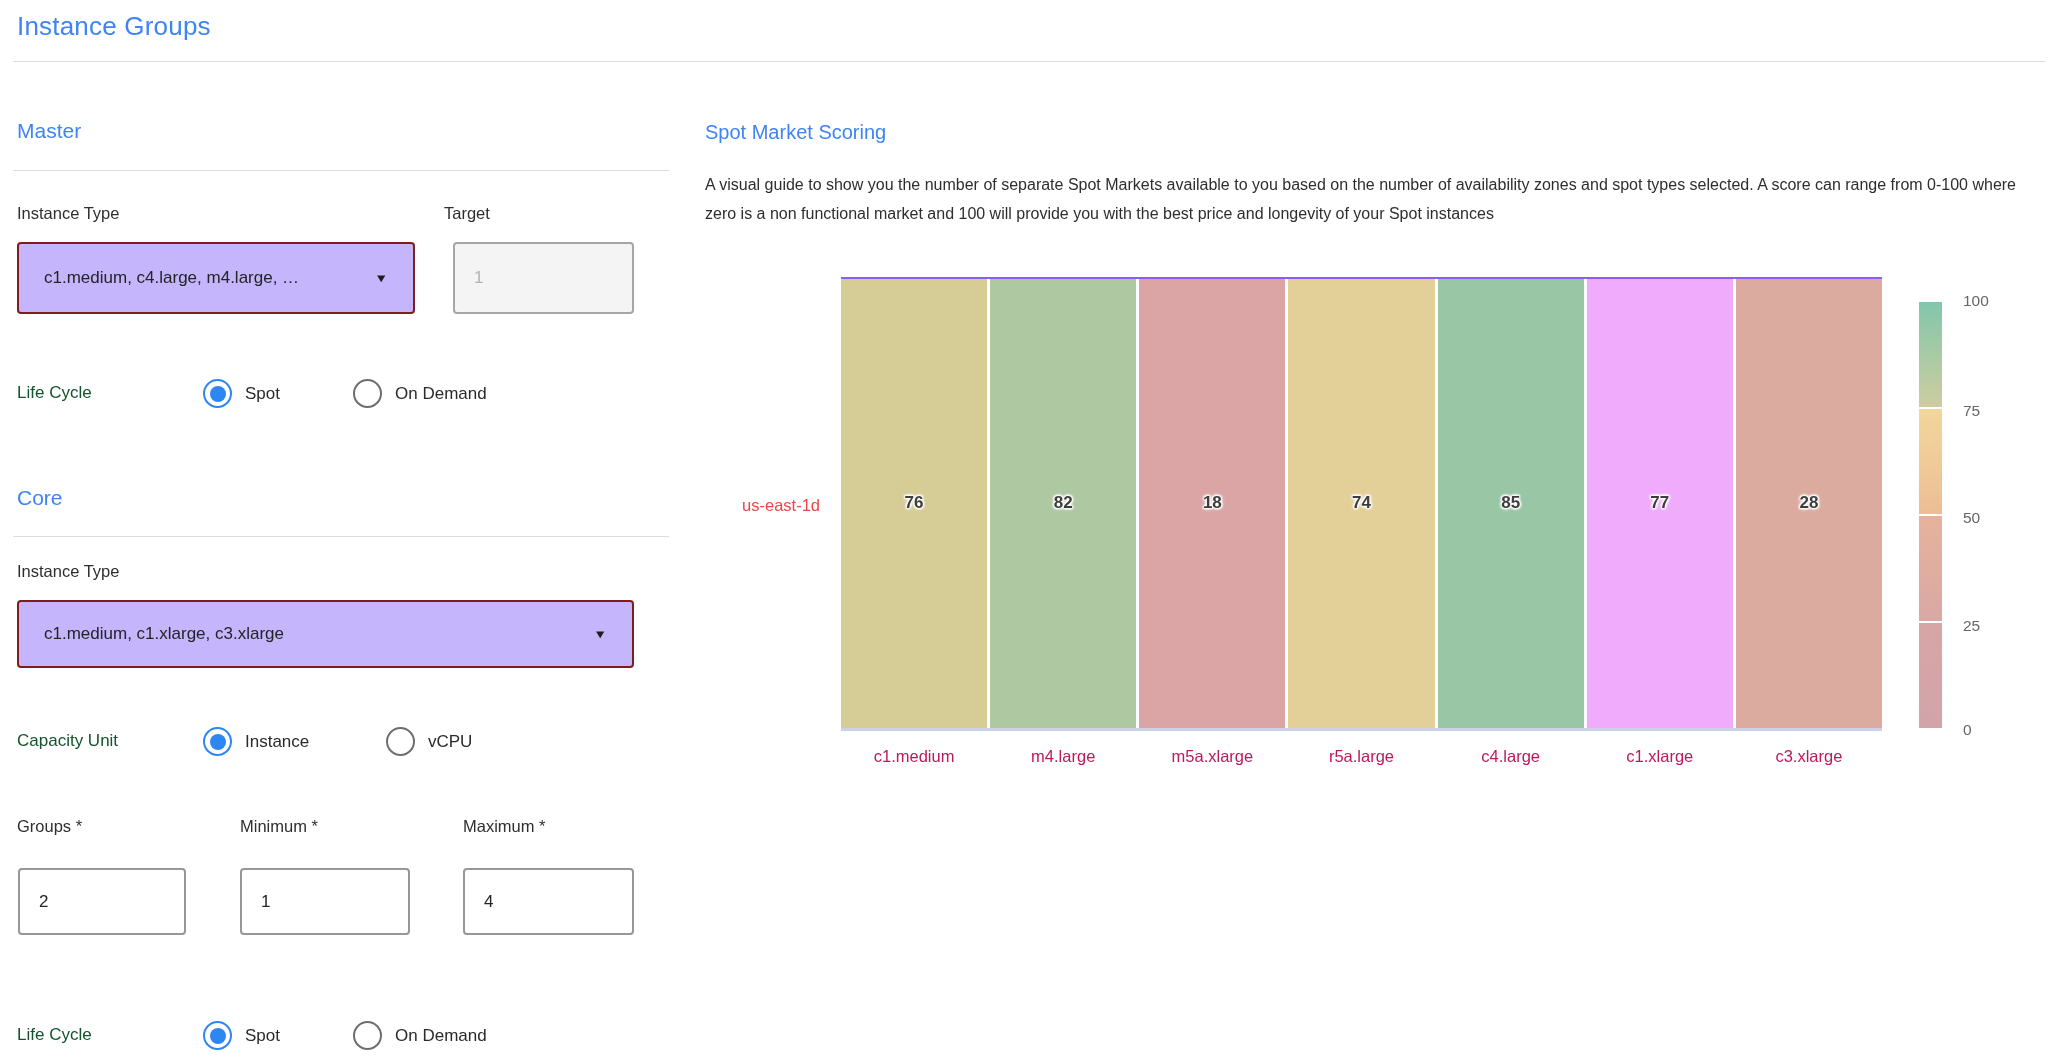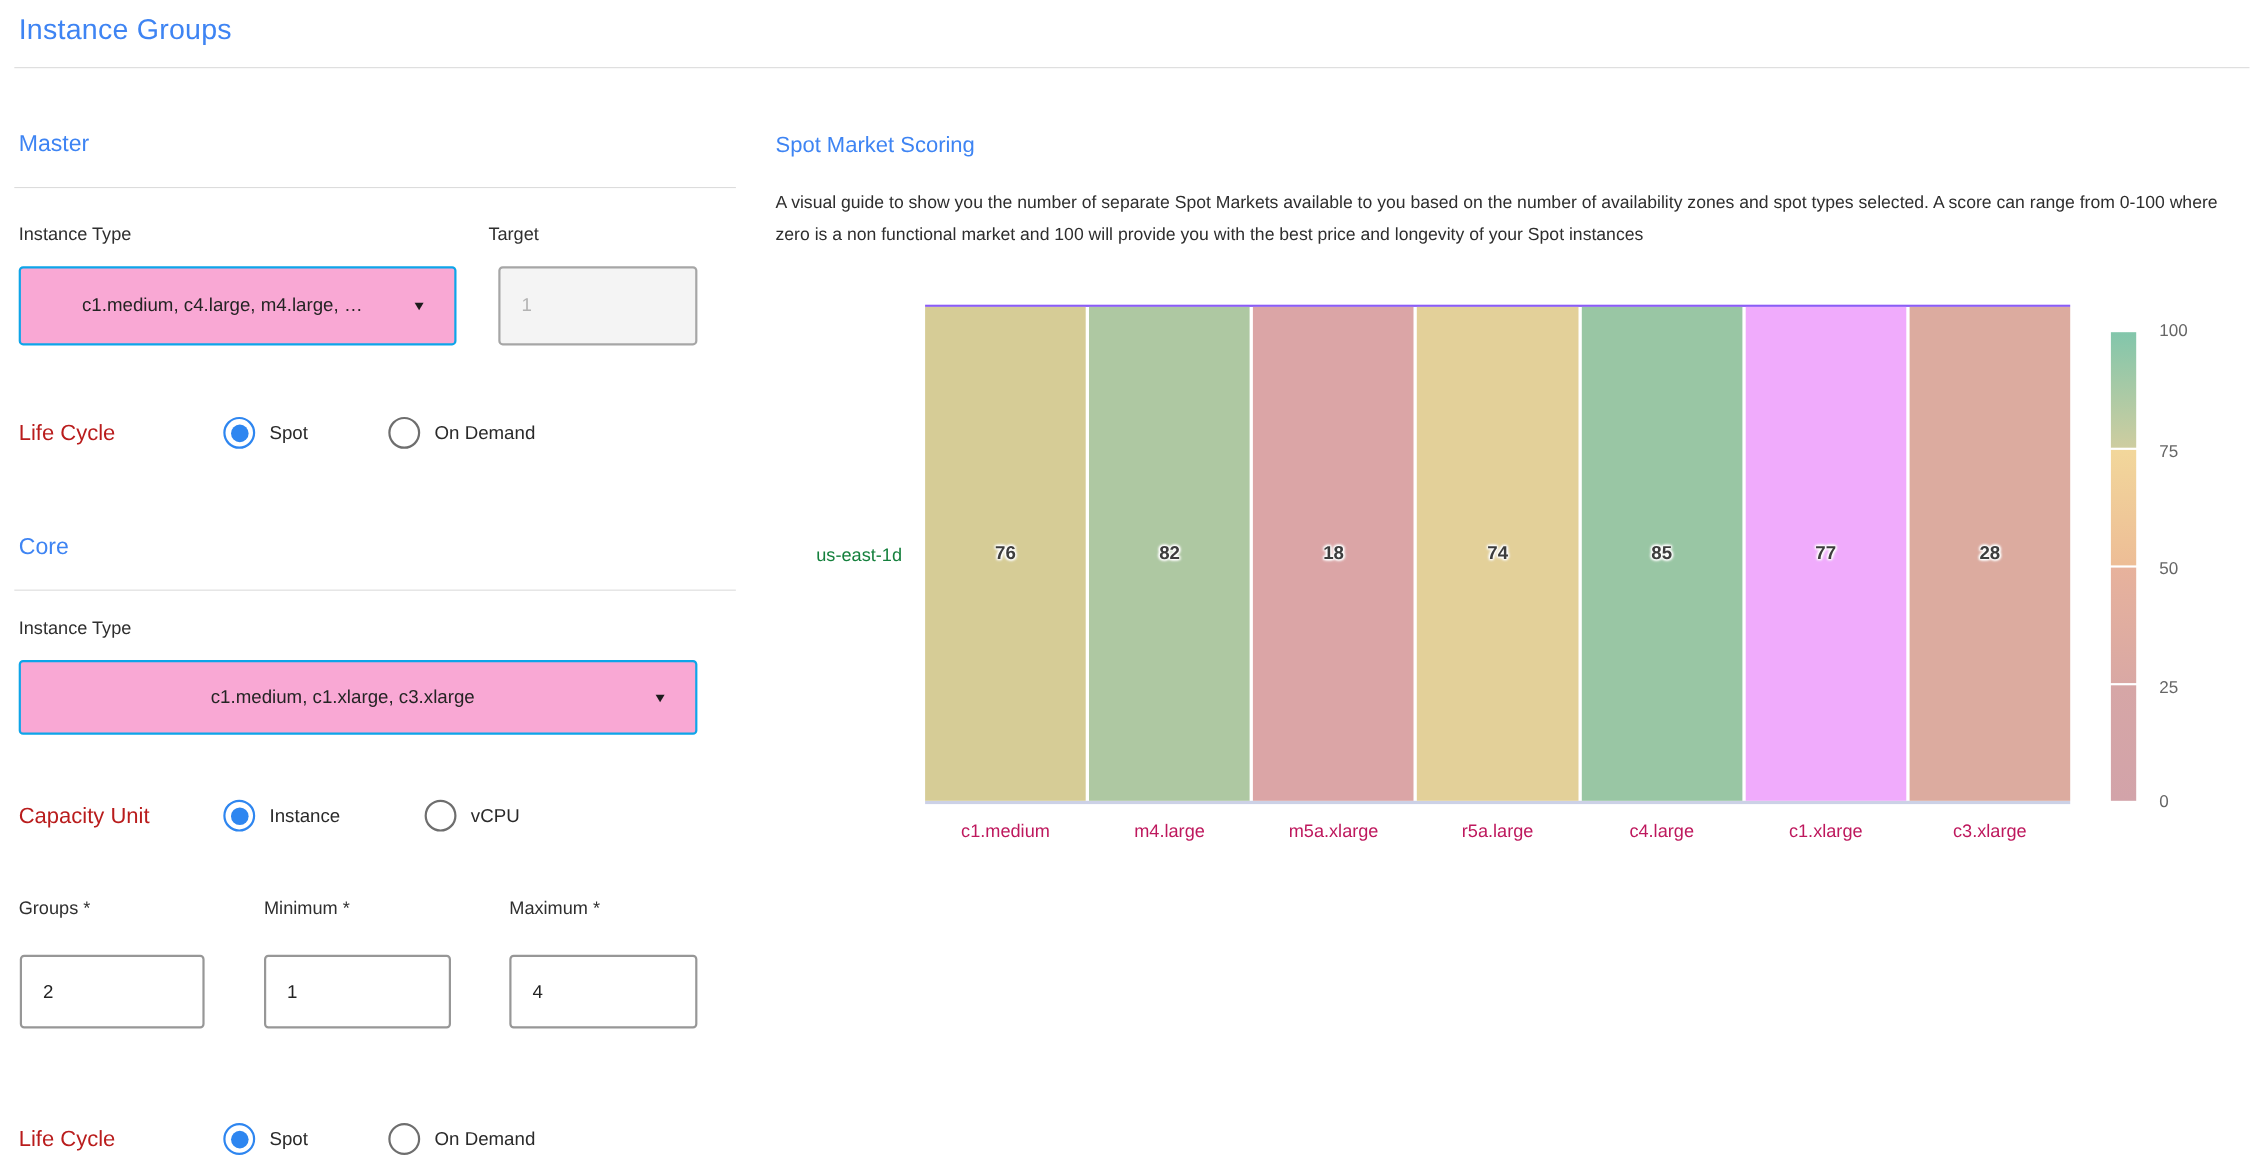--- a/index.html
+++ b/index.html
@@ -30,26 +30,25 @@
   .description {
     position:absolute; left:705px; top:170px; width:1338px;
     font-size:16px; line-height:29px; color:#2e2e2e;
   }
 
   
   .field-label {
     position:absolute; font-size:16.5px; color:#2f2f2f;
   }
   .select {
-    position:absolute; background:#f9a8d4;
-    border:2px solid #0ea5e9; border-radius:4px;
+    position:absolute; background:#c4b5fd;
+    border:2px solid #7f1d1d; border-radius:4px;
     display:flex; align-items:center;
     font-size:17px; color:#242424; cursor:pointer;
     padding:0 25px;
-    text-align:center;
   }
   .select .value { flex:1 1 auto; white-space:nowrap; overflow:hidden; }
   .select .caret { flex:0 0 auto; font-size:14px; color:#1c1c1c; margin-left:14px; transform:scaleY(.82); }
   .m-select { left:17px; top:242px; width:398px; height:72px; }
   .c-select { left:17px; top:600px; width:617px; height:68px; }
 
   .text-input {
     position:absolute; background:#fff;
     border:2px solid #979797; border-radius:4px;
     font-size:17px; color:#242424; padding:0 0 0 19px;
@@ -65,39 +64,39 @@
   .lbl-m-tg { left:444px; top:204px; }
   .lbl-c-it { left:17px;  top:562px; }
   .lbl-row  { top:817px; }
   .lbl-t { left:17px; }  .lbl-mi { left:240px; }  .lbl-mx { left:463px; }
 
   
   .radio-row { position:absolute; left:0; width:700px; height:30px; }
   .rr-m-lc { top:379px; }
   .rr-c-cu { top:727px; }
   .rr-c-lc { top:1021px; }
-  .group-label { position:absolute; left:17px; top:4px; font-size:20px; color:#b91c1c; }
+  .group-label { position:absolute; left:17px; top:4px; font-size:17px; color:#14532d; }
   .opt { position:absolute; top:0; display:flex; align-items:center; cursor:pointer; }
   .opt .olabel { font-size:17px; color:#2a2a2a; margin-left:13px; }
   .radio {
     width:29px; height:29px; border-radius:50%;
     border:2.5px solid #6e6e6e; background:#fff; position:relative; flex:0 0 auto;
   }
   .radio.selected { border-color:#2e86f0; }
   .radio.selected::after {
     content:""; position:absolute; inset:4.5px; border-radius:50%; background:#2e86f0;
   }
   .opt-a { left:203px; }
   .opt-b { left:353px; }
   .rr-c-cu .opt-b { left:386px; }
 
   
   .hm-row-label {
     position:absolute; left:600px; top:496px; width:220px;
-    text-align:right; font-size:16.5px; color:#15803d;
+    text-align:right; font-size:16.5px; color:#ef4444;
   }
   .hm-plot {
     position:absolute; left:841px; top:277px; width:1041px; height:454px;
     display:flex; gap:3px; background:#fff;
     border-top:2px solid #8b5cf6; border-bottom:3px solid #ccd1e6;
   }
   .hm-cell { flex:1 1 0; position:relative; }
   .hm-val {
     position:absolute; left:0; right:0; top:50%; transform:translateY(-54%);
     text-align:center; font-size:17px; font-weight:bold; color:#3d3d3d;

